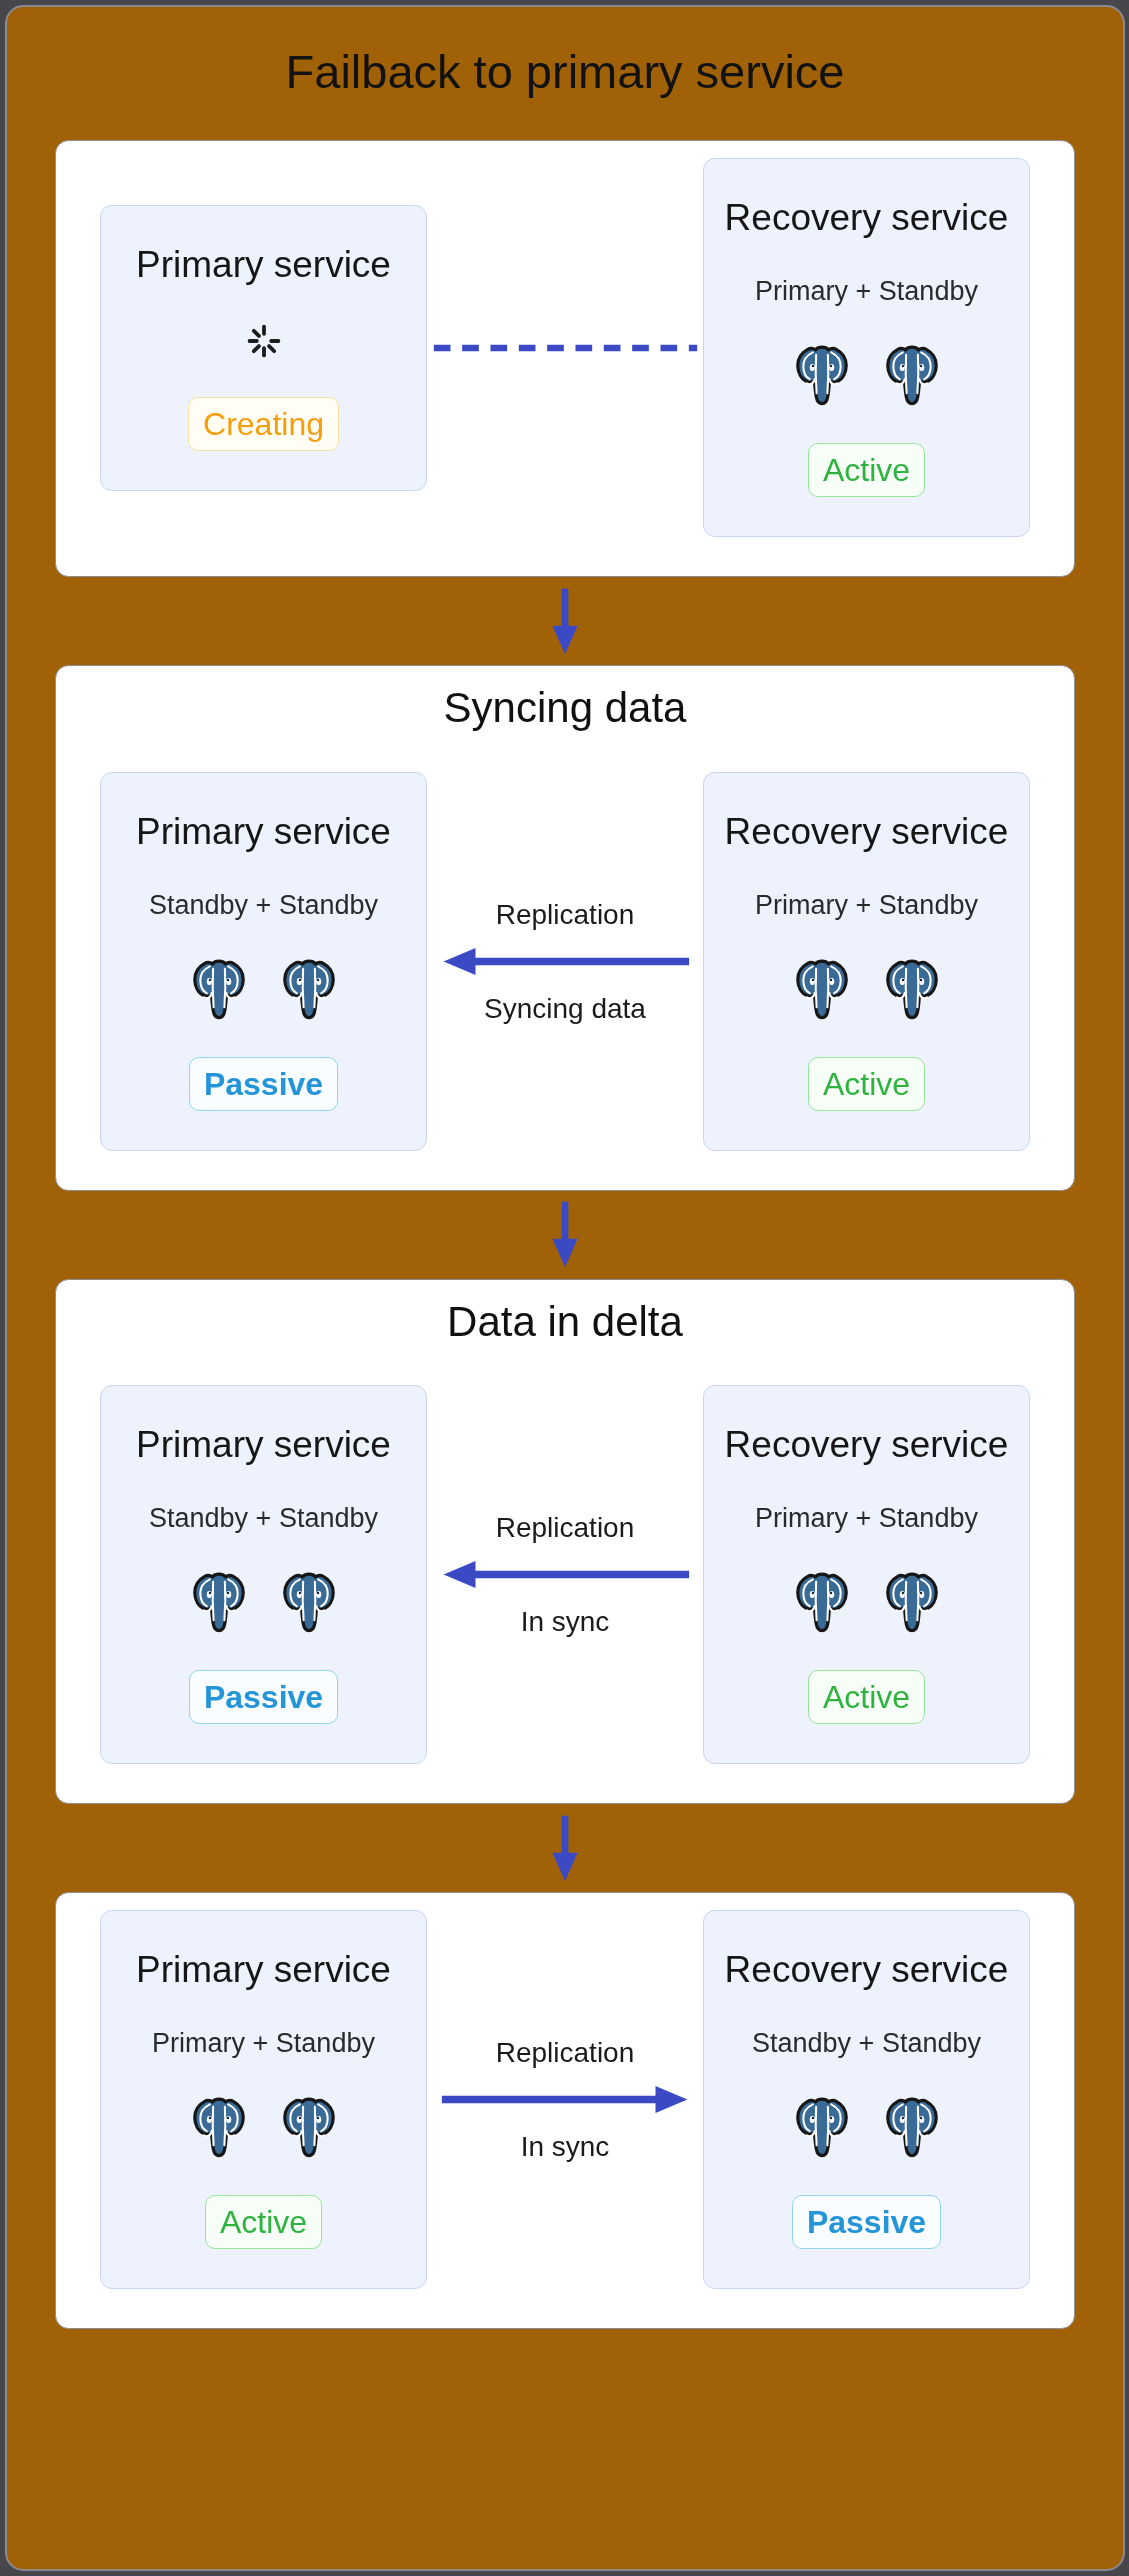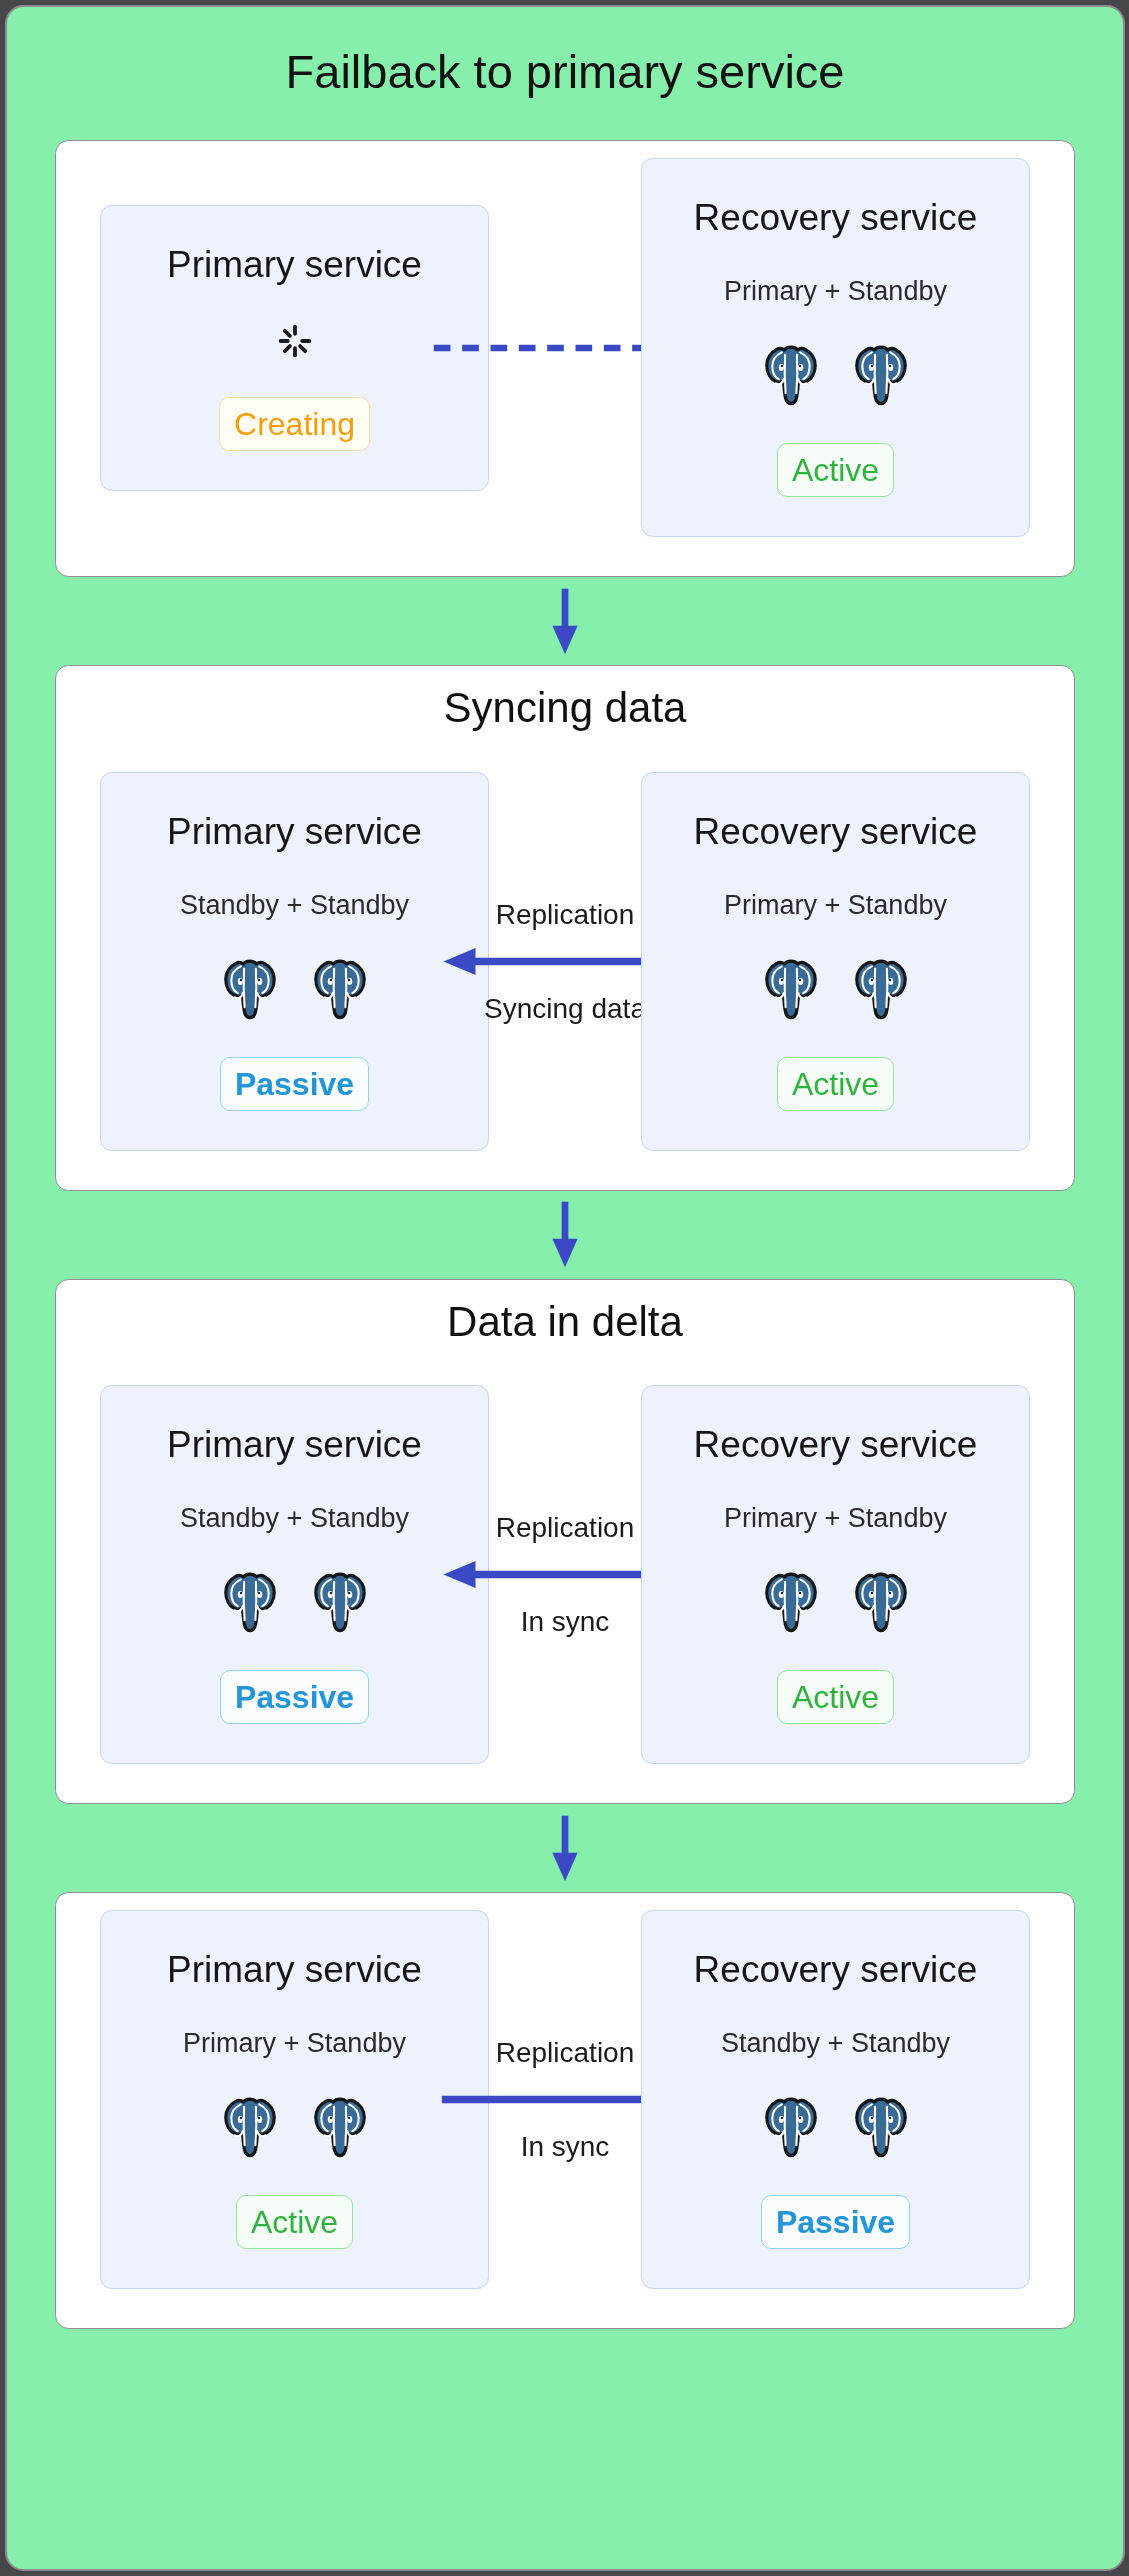--- a/index.html
+++ b/index.html
@@ -1,23 +1,23 @@
 <!DOCTYPE html>
 <html style="font-size:13.5px"><head>
 <meta charset="utf-8">
 <style>
   html,body{margin:0;padding:0;background:#47474b;}
   body{width:1130px;font-family:"Liberation Sans","DejaVu Sans",sans-serif;color:#141414;}
-  .card{box-sizing:border-box;margin:5px;width:1120px;min-height:2566px;background:#86efac;
+  .card{box-sizing:border-box;margin:5px;width:1120px;min-height:2566px;background:#a16207;
         border:2.5px solid #8a8a8f;border-radius:18.5px;padding:37px 48px 39px;}
   .page-title{font-size:47px;font-weight:500;line-height:1.2;text-align:center;margin:0 0 40px;color:#121212;}
   .stage{background:#ffffff;border:1.7px solid #8e8e93;border-radius:13.5px;padding:17px 44px 39px;margin:0;}
   .stage-title{font-size:42px;font-weight:500;line-height:1.18;text-align:center;margin:0 0 39px;color:#101010;}
   .stage-row{display:flex;align-items:center;justify-content:space-between;}
-  .service-box{box-sizing:border-box;width:389px;height:379px;background:#eef2fc;border:1.7px solid #c9d4f0;
+  .service-box{box-sizing:border-box;width:327px;height:379px;background:#eef2fc;border:1.7px solid #c9d4f0;
                border-radius:11.8px;display:flex;flex-direction:column;align-items:center;
                justify-content:space-between;padding:39px 11.8px;}
   .service-box.short{height:286px;}
   .box-title{font-size:37px;font-weight:500;line-height:1.1;color:#161616;white-space:nowrap;}
   .box-subtitle{font-size:27px;line-height:1.15;color:#2a2a2c;white-space:nowrap;}
   .icon-row{display:flex;gap:34px;align-items:center;}
   .pg-icon{width:56px;height:62px;display:block;}
   .spinner-icon{width:44px;height:44px;display:block;}
   .badge{font-size:32px;line-height:1;padding:10px 14px;border-radius:10px;border:1.7px solid;white-space:nowrap;}
   .badge--creating{color:#f59e0b;border-color:#fbe0a0;background:#fffdf4;}

